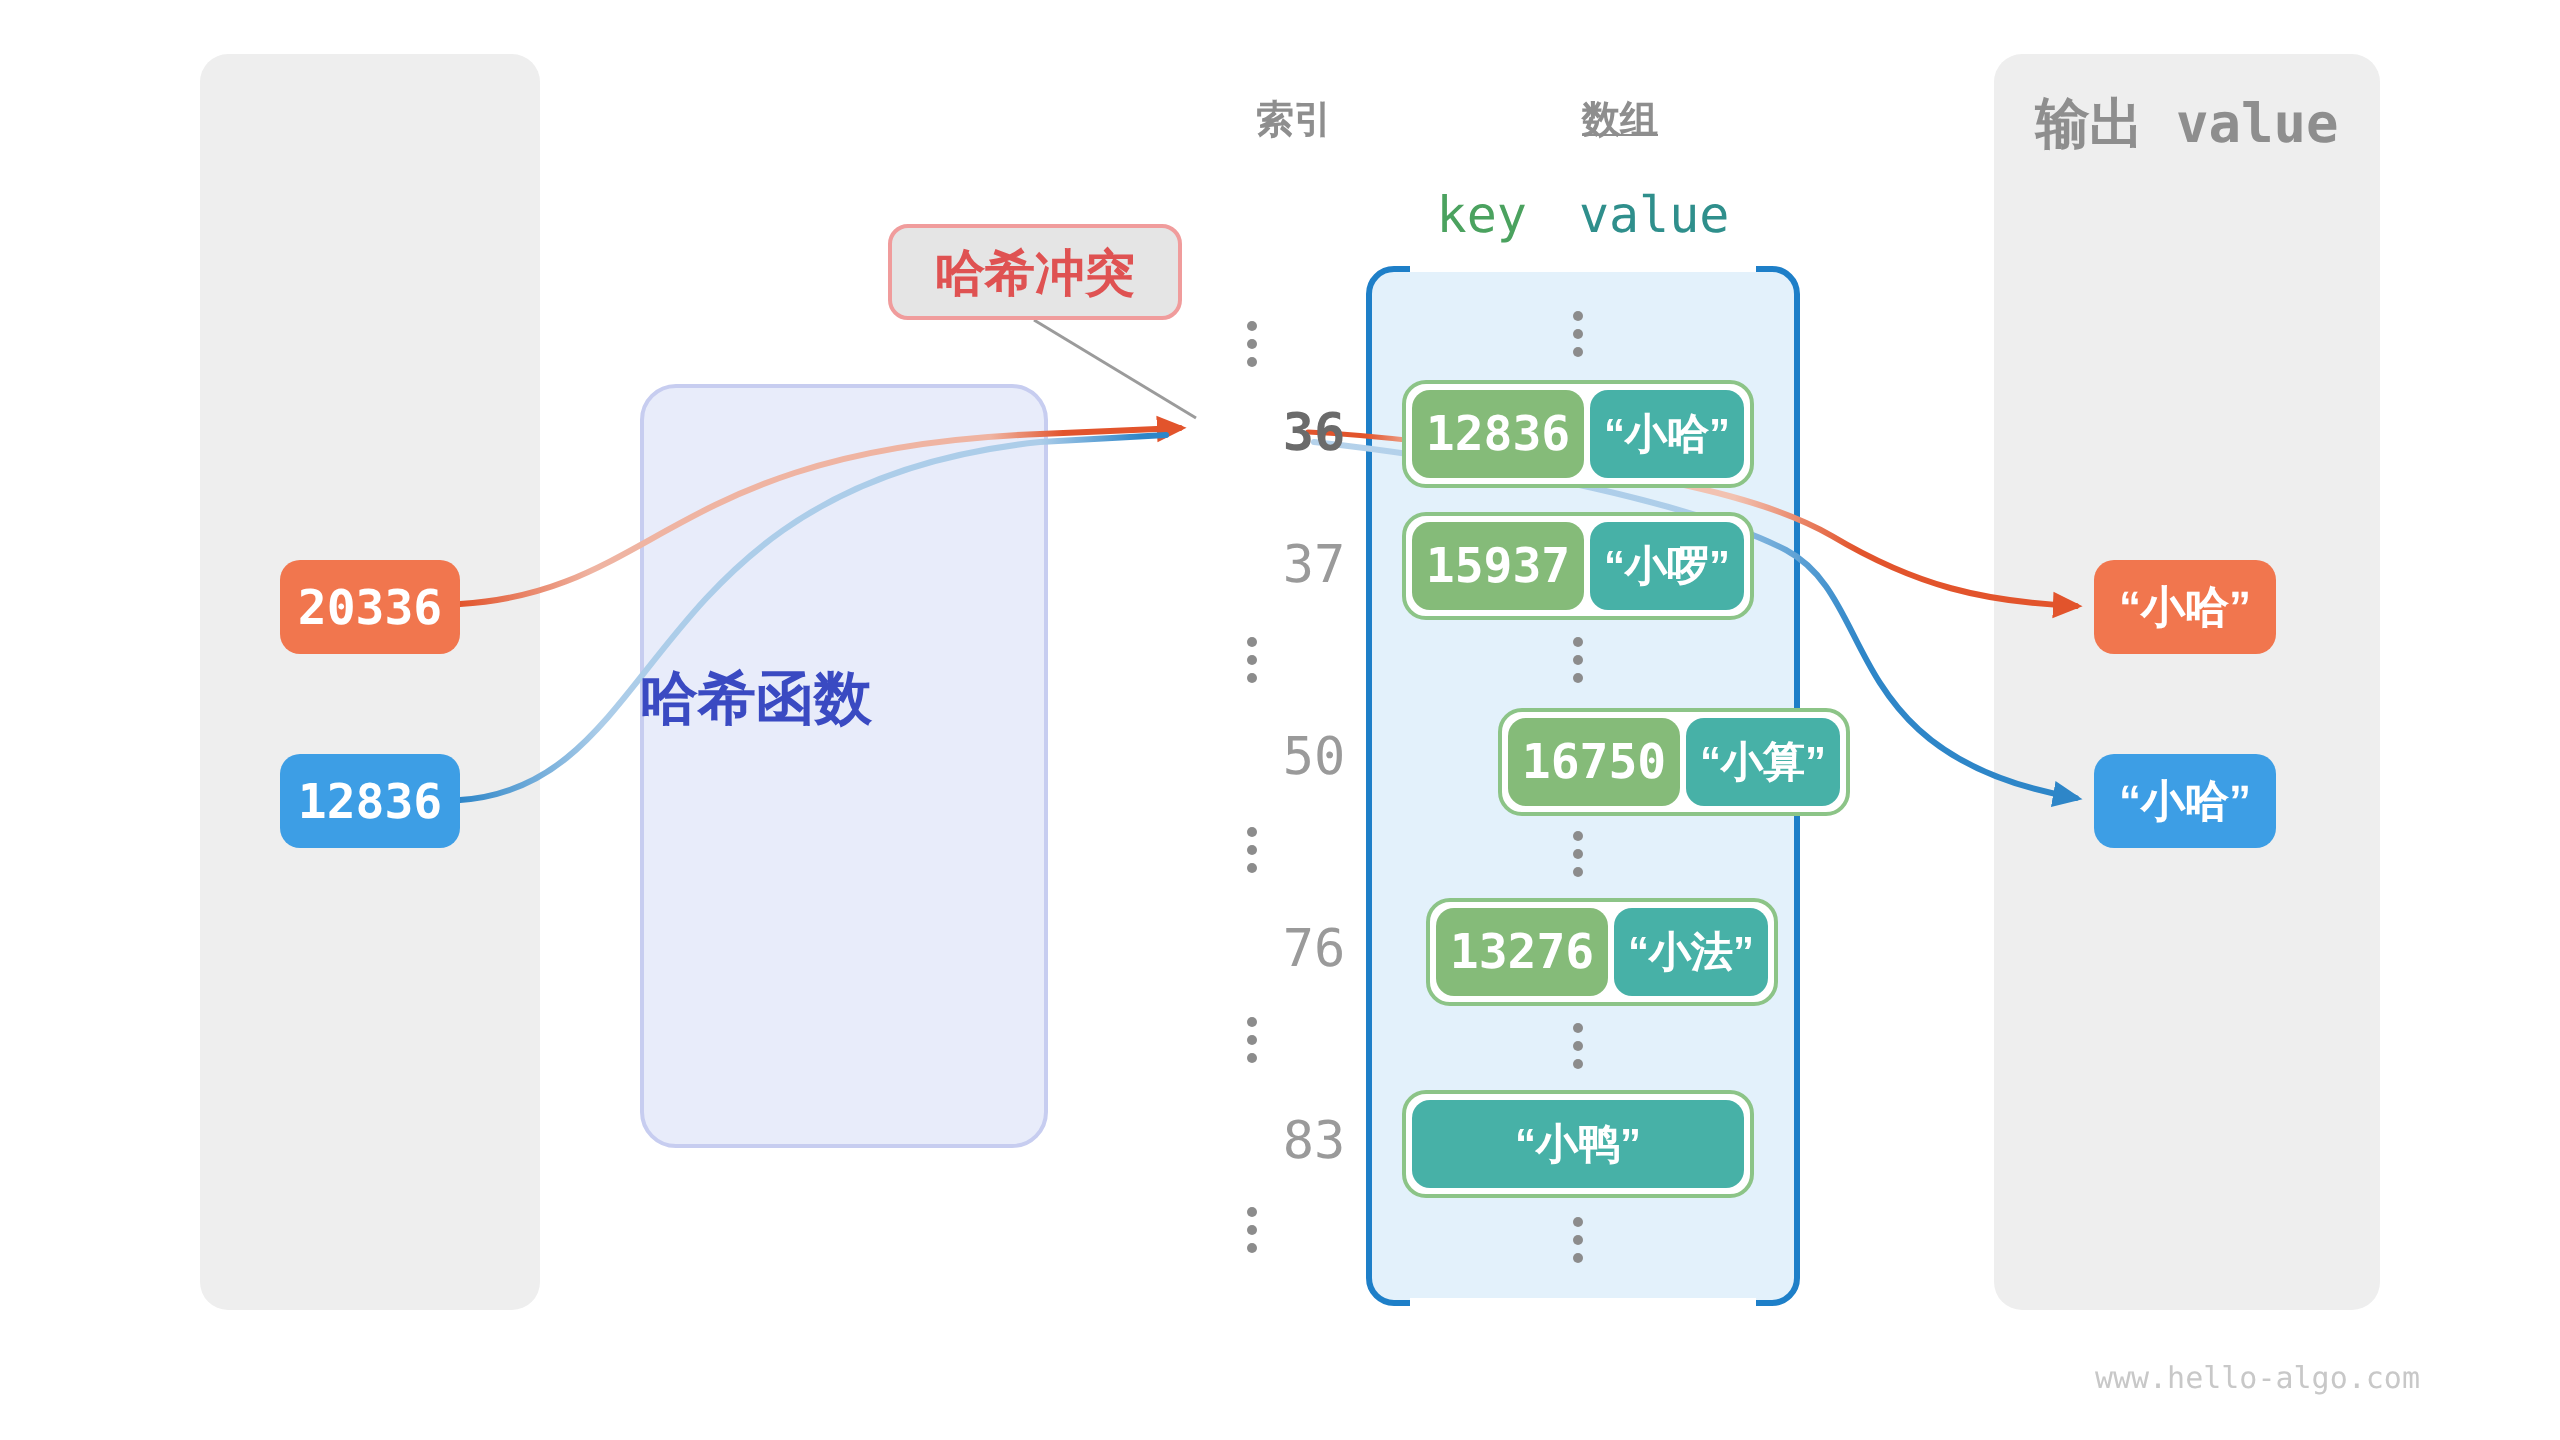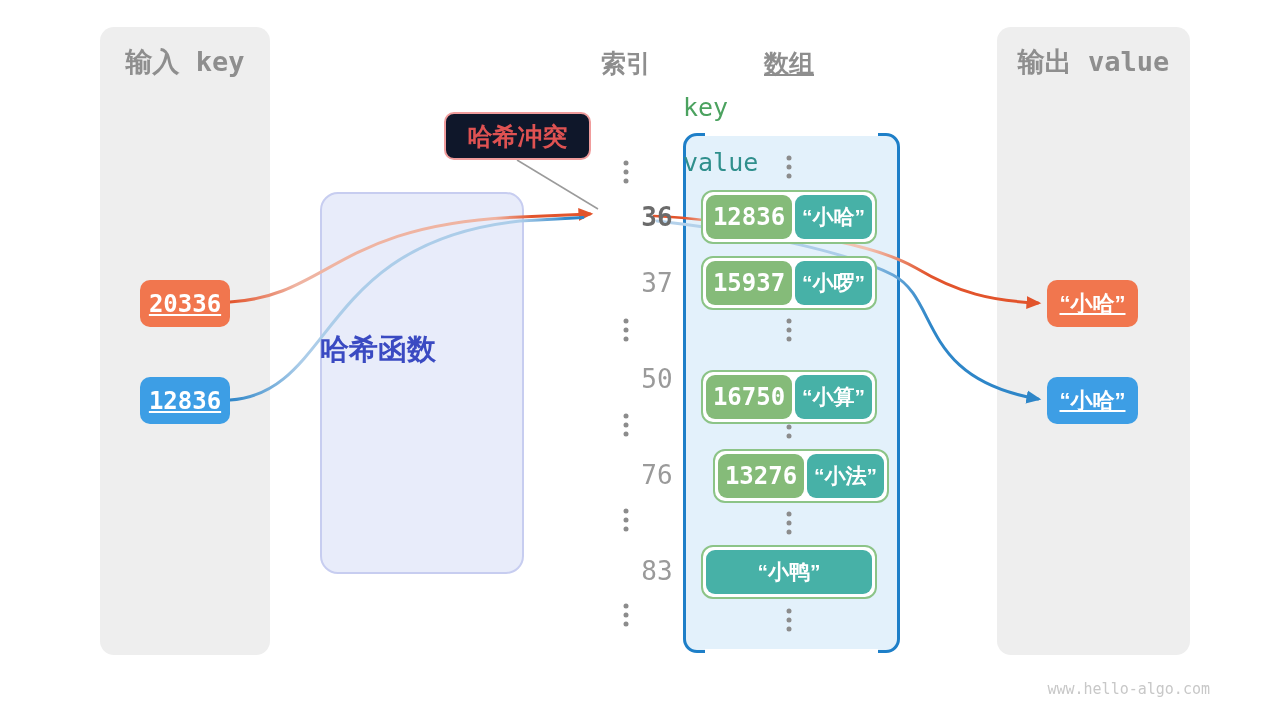--- a/index.html
+++ b/index.html
@@ -19,21 +19,20 @@
     font-weight:700; font-size:27px; color:#8E8E8E; z-index:3;
     font-family:"DejaVu Sans Mono","Liberation Sans",sans-serif;
   }
 
   
   .chip {
     position:absolute; width:90px; height:47px; border-radius:10px;
     display:flex; align-items:center; justify-content:center;
     color:#fff; z-index:3;
     font:700 24px "DejaVu Sans Mono", monospace;
-    text-decoration:underline;
   }
   .chip.orange { background:#F1764E; }
   .chip.blue   { background:#3D9EE5; }
   .chip.cjk    { font:600 22px "Liberation Sans", sans-serif; }
 
   
   .hash-box {
     position:absolute; left:320px; top:192px; width:200px; height:378px;
     background:#E8ECFA; border:2px solid #C7CDF0; border-radius:18px; z-index:1;
   }
@@ -43,37 +42,36 @@
   }
   .hash-formula {
     position:absolute; left:0; top:384px; width:100%; text-align:center;
     font:500 25px "DejaVu Sans Mono", monospace; color:#3A4AC2; z-index:3;
   }
   .hash-title, .hash-formula { left:320px; width:200px; }
 
   
   .collision-badge {
     position:absolute; left:444px; top:112px; width:147px; height:48px;
-    background:#0f172a; border:2px solid #F09C9C; border-radius:10px;
+    background:#e5e5e5; border:2px solid #F09C9C; border-radius:10px;
     display:flex; align-items:center; justify-content:center;
     font-weight:700; font-size:25px; color:#DF5252; z-index:3; box-sizing:border-box;
   }
 
   
   .col-header {
-    position:absolute; top:47px; text-align:center;
-    font-weight:700; font-size:25px; color:#8E8E8E; z-index:3;
+    position:absolute; top:47px; text-align:right;
+    font-weight:700; font-size:19px; color:#8E8E8E; z-index:3;
   }
   .hdr-index { left:586px; width:80px; }
   .hdr-array { left:749px; width:80px;text-decoration:underline; }
   .kv-header {
     position:absolute; top:93px; left:683px; width:217px; display:flex;
     justify-content:center; gap:26px; z-index:3;
     font:500 25px "DejaVu Sans Mono", monospace;
-    flex-direction:column;
   }
   .kv-key   { color:#4BA25F; }
   .kv-value { color:#2F8F8C; }
 
   
   .idx-item {
     position:absolute; left:626px; transform:translate(-50%,-50%);
     font:500 26px "DejaVu Sans Mono", monospace; color:#9A9A9A; z-index:3; white-space:nowrap;margin-left:31px;
   }
   .idx-item.hl { font-weight:700; color:#6B6B6B; }
@@ -171,21 +169,20 @@
     </defs>
 
     <path d="M 517 160 L 598 209" stroke="#9B9B9B" stroke-width="1.5" fill="none"></path>
     <path d="M 230 302 C 330 296 335 224 520 217 L 590 214" stroke="url(#g-o-in)" stroke-width="3" fill="none" stroke-linecap="round" marker-end="url(#ah-o)"></path>
     <path d="M 230 400 C 335 393 318 242 520 221 L 583 217.5" stroke="url(#g-b-in)" stroke-width="3" fill="none" stroke-linecap="round"></path>
     <path d="M 654 216 C 675 217 695 219 712 221" stroke="url(#g-o-link)" stroke-width="2.5" fill="none" stroke-linecap="round"></path>
     <path d="M 794 233 C 850 243 888 252 916 268 C 958 293 992 301 1038 303" stroke="url(#g-o-out)" stroke-width="3" fill="none" stroke-linecap="round" marker-end="url(#ah-o)"></path>
     <path d="M 657 221 C 756 232 850 253 893 275 C 940 300 918 378 1038 399" stroke="url(#g-b-out)" stroke-width="3" fill="none" stroke-linecap="round" marker-end="url(#ah-b)"></path>
   </svg>
 
-  <div class="panel-title" style="left:100px; width:170px;">输入 key</div>
   <div class="panel-title" style="left:997px; width:193px;">输出 value</div>
 
   <div class="hash-title">哈希函数</div>
 
   <div class="collision-badge">哈希冲突</div>
 
   <div class="col-header hdr-index">索引</div>
   <div class="col-header hdr-array">数组</div>
   <div class="kv-header">
     <span class="kv-key">key</span>
@@ -259,21 +256,21 @@
         <i></i>
       </div>
       <div class="pair" style="top: 190px;">
         <div class="kbox">12836</div>
         <div class="vbox">“小哈”</div>
       </div>
       <div class="pair" style="top: 256px;">
         <div class="kbox">15937</div>
         <div class="vbox">“小啰”</div>
       </div>
-      <div class="pair" style="top: 370px;">
+      <div class="pair" style="top: 354px; margin-left: 48px;">
         <div class="kbox">16750</div>
         <div class="vbox">“小算”</div>
       </div>
       <div class="pair" style="top: 449px; margin-left: 12px;">
         <div class="kbox">13276</div>
         <div class="vbox">“小法”</div>
       </div>
       <div class="pair" style="top: 545px;">
         <div class="vbox">“小鸭”</div>
       </div>

